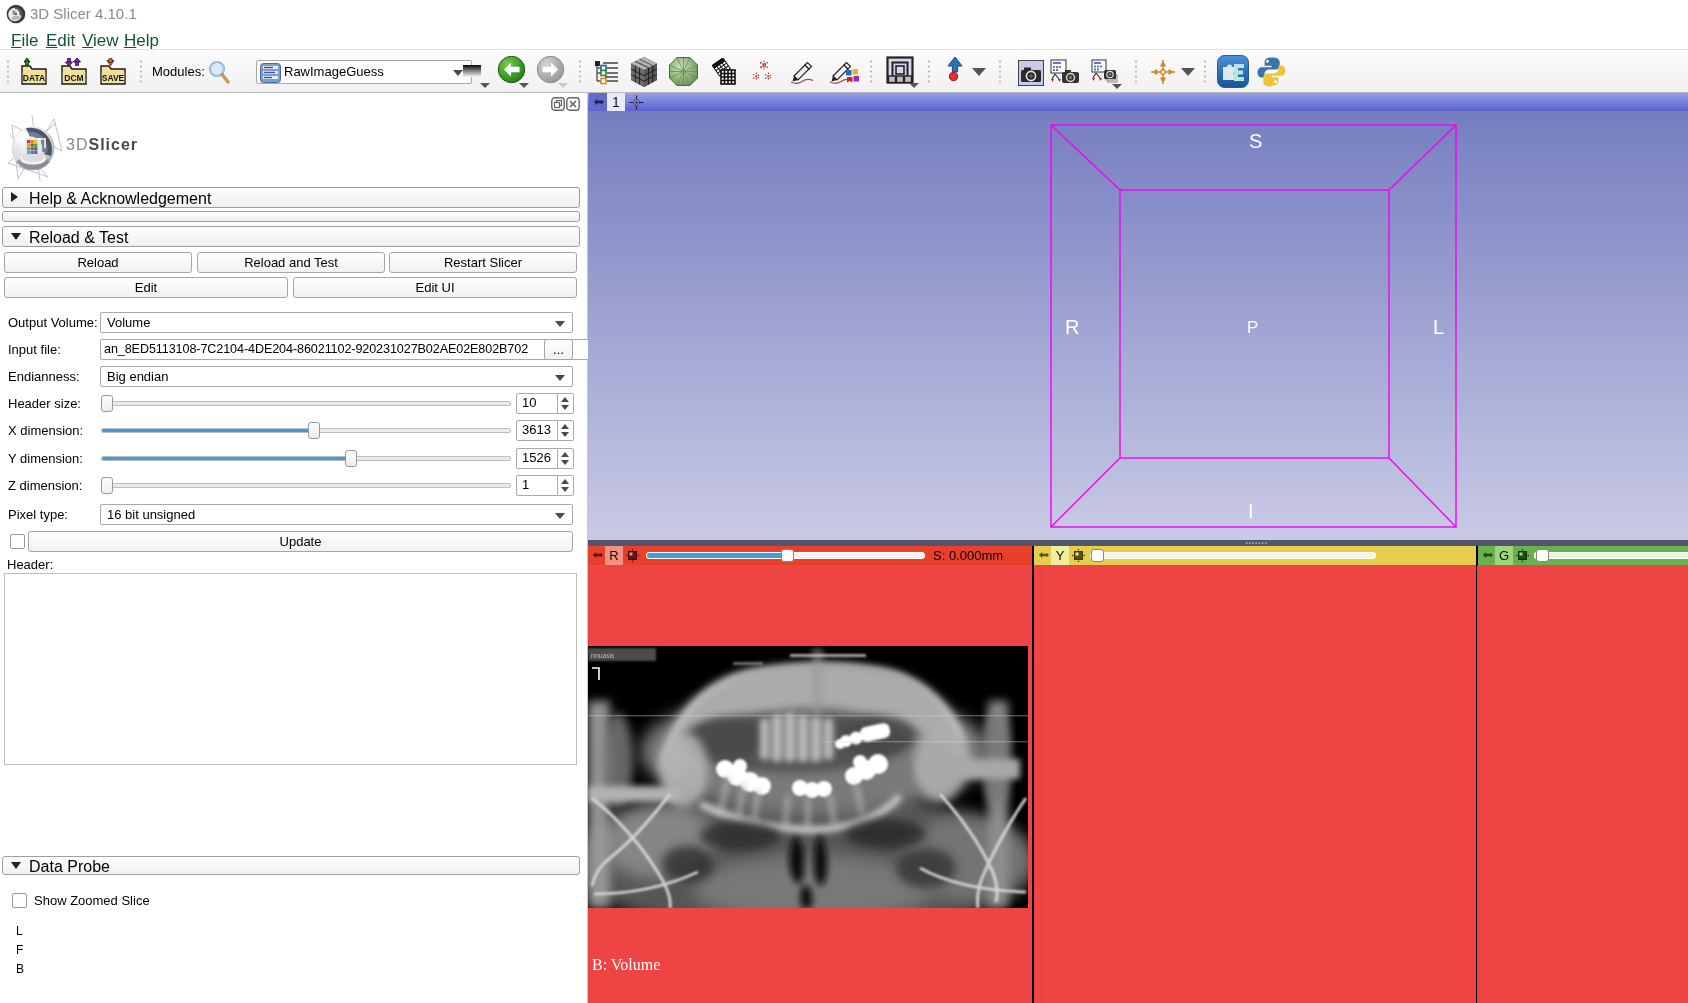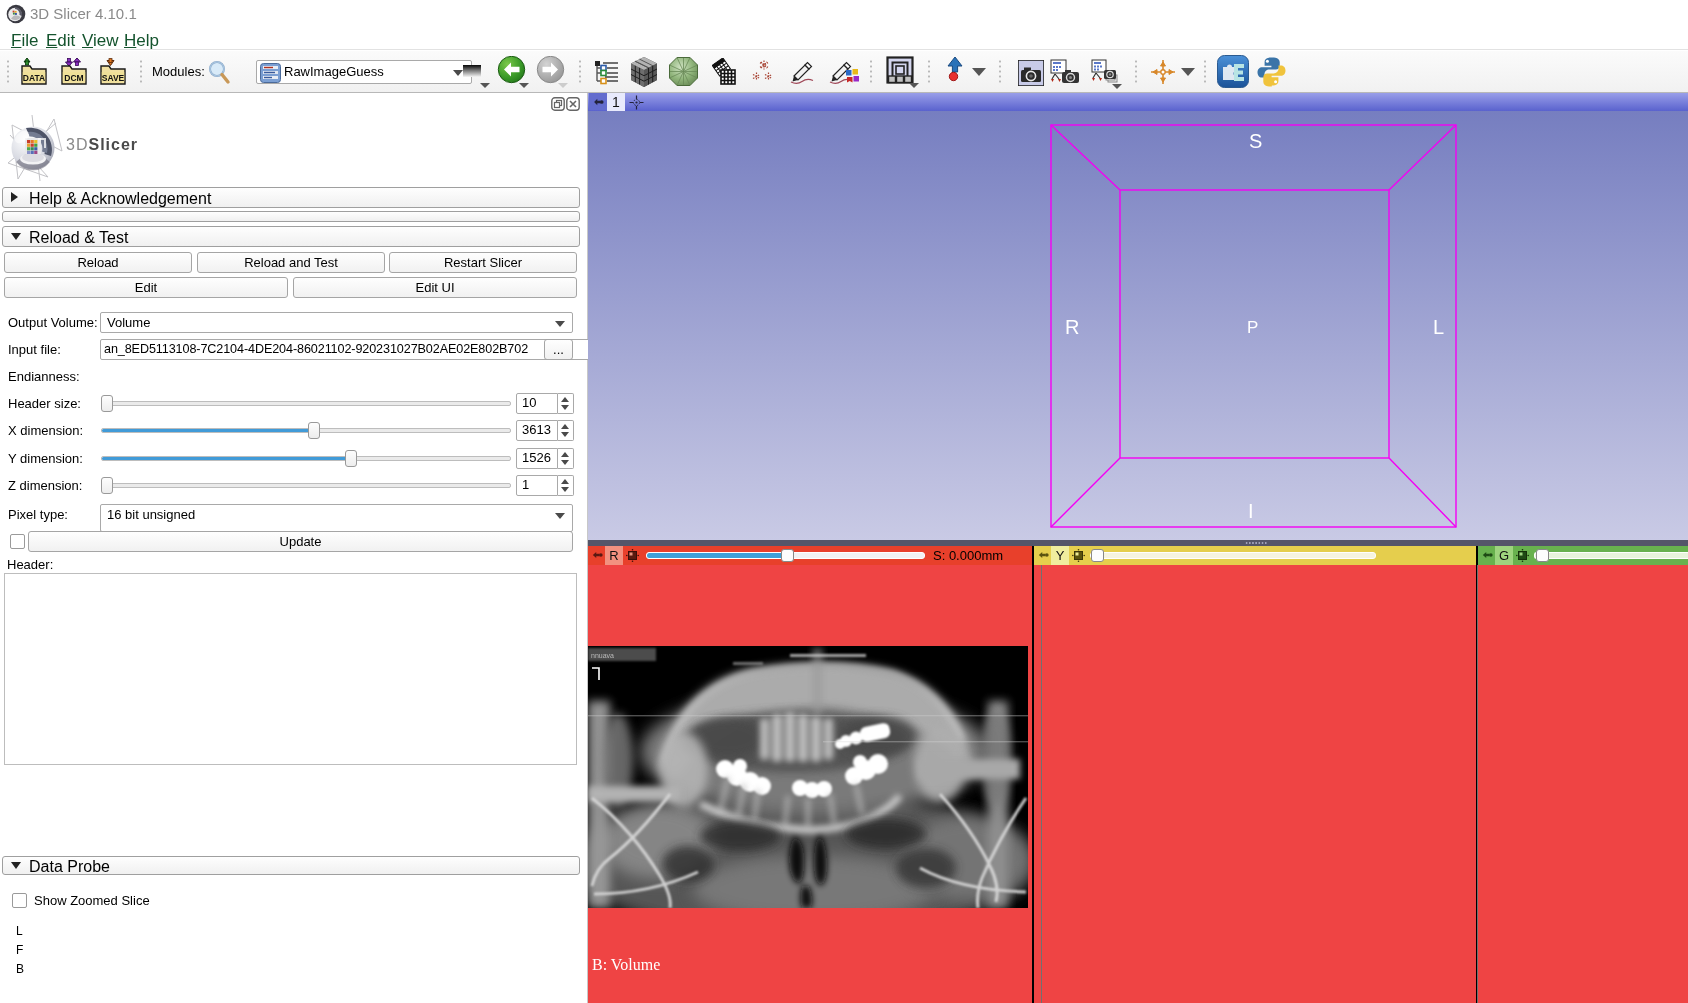--- a/index.html
+++ b/index.html
@@ -403,20 +403,21 @@
     <div class="btn" style="left:389px;top:159px;width:188px;height:21px">Restart Slicer</div>
     <div class="btn" style="left:4px;top:184px;width:284px;height:21px">Edit</div>
     <div class="btn" style="left:293px;top:184px;width:284px;height:21px">Edit UI</div>
 
     <div class="flabel" style="top:222px">Output Volume:</div>
     <div class="combo" style="left:100px;top:219px;width:473px;height:21px">Volume<span class="carr"></span></div>
     <div class="flabel" style="top:249px">Input file:</div>
     <div class="combo" style="left:100px;top:246px;width:518px;height:21px;padding-left:3px;font-size:12.6px;letter-spacing:-0.1px">an_8ED5113108-7C2104-4DE204-86021102-920231027B02AE02E802B702<span class="carr"></span></div>
     <div class="btn" style="left:544px;top:246px;width:29px;height:21px">...</div>
     <div class="flabel" style="top:276px">Endianness:</div>
+    <div class="combo" style="left:100px;top:273px;width:473px;height:21px">Big endian<span class="carr"></span></div>
 
     <div class="flabel" style="top:303px">Header size:</div>
     <div class="sgroove" style="top:308px">
         <span class="sfill" style="width:5px"></span>
       </div>
     <div class="shandle" style="left:101px;top:302px"></div>
     <div class="spin" style="top:300px">10</div>
     <div class="spinarr" style="top:300px">
         <span class="upt"></span>
         <span class="dnt"></span>
@@ -449,21 +450,21 @@
         <span class="sfill" style="width:4px"></span>
       </div>
     <div class="shandle" style="left:101px;top:384px"></div>
     <div class="spin" style="top:382px">1</div>
     <div class="spinarr" style="top:382px">
         <span class="upt"></span>
         <span class="dnt"></span>
       </div>
 
     <div class="flabel" style="top:414px">Pixel type:</div>
-    <div class="combo" style="left:100px;top:411px;width:473px;height:28px">16 bit unsigned<span class="carr"></span></div>
+    <div class="combo" style="left:100px;top:411px;width:473px;height:21px">16 bit unsigned<span class="carr"></span></div>
 
     <div class="chk" style="left:10px;top:441px"></div>
     <div class="btn" style="left:28px;top:438px;width:545px;height:21px">Update</div>
     <div class="flabel" style="left:7px;top:464px">Header:</div>
     <div class="abs" style="left:4px;top:480px;width:573px;height:192px;background:#fff;border:1px solid #bdbdbd"></div>
 
     <div class="cbar" style="top:763px;height:19px">
       <div class="arr" style="top:5px;width:0;height:0;border-left:5px solid transparent;border-right:5px solid transparent;border-top:7px solid #222"></div>
       <div class="lbl" style="top:1px">Data Probe</div>
     </div>

